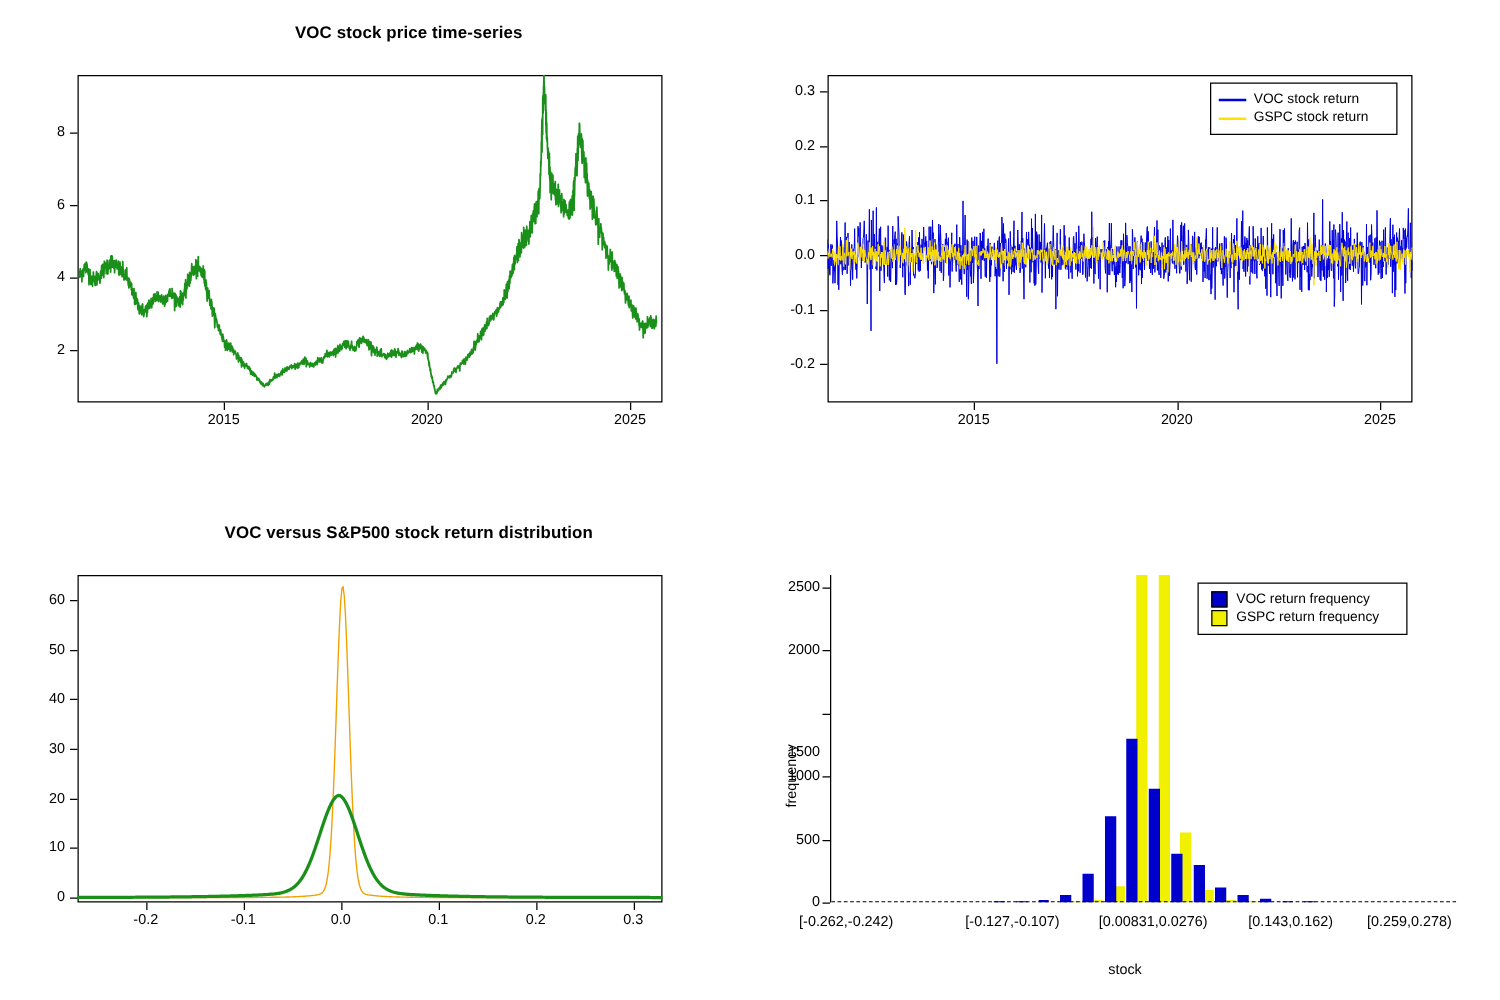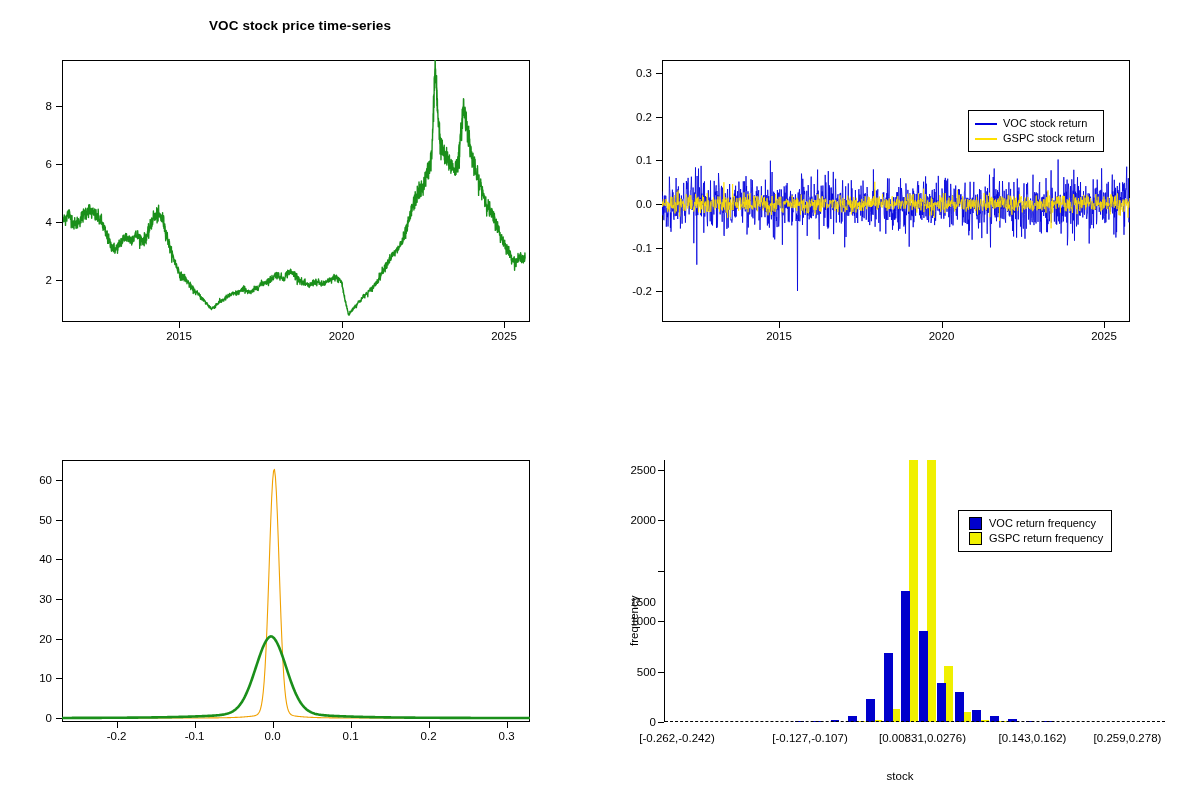--- a/index.html
+++ b/index.html
@@ -28,20 +28,21 @@
   }
   .panel-title {
     position: absolute;
     top: 18px;
     left: 0;
     width: 600px;
     text-align: center;
     font-size: 13.5px;
     font-weight: bold;
     letter-spacing: 0.1px;
+    padding-left: 27px;
   }
   .plotbox {
     position: absolute;
     border: 1px solid #000000;
     box-sizing: border-box;
   }
   .plotsvg {
     position: absolute;
     display: block;
   }
@@ -60,24 +61,23 @@
   }
   .axis-title {
     position: absolute;
     font-size: 11.5px;
     white-space: nowrap;
   }
   .legend {
     position: absolute;
     background: #ffffff;
     border: 1px solid #000000;
-    padding: 5px 8px 5px 6px;
+    padding: 5px 22px 5px 6px;
     font-size: 11px;
     line-height: 15px;
-    margin-top: 44px;
   }
   .legend-row {
     display: flex;
     align-items: center;
     white-space: nowrap;
     height: 15px;
   }
   .legend-key-line {
     display: inline-block;
     width: 22px;
@@ -166,20 +166,21 @@
       <div style="position: absolute; left: 56px; top: 204.1px; width: 6px; height: 1px; background: rgb(0, 0, 0);"></div>
       <div class="tick-y" style="left: -8px; width: 60px; top: 160.433px;">0.1</div>
       <div style="position: absolute; left: 56px; top: 160.433px; width: 6px; height: 1px; background: rgb(0, 0, 0);"></div>
       <div class="tick-y" style="left: -8px; width: 60px; top: 116.767px;">0.2</div>
       <div style="position: absolute; left: 56px; top: 116.767px; width: 6px; height: 1px; background: rgb(0, 0, 0);"></div>
       <div class="tick-y" style="left: -8px; width: 60px; top: 73.1px;">0.3</div>
       <div style="position: absolute; left: 56px; top: 73.1px; width: 6px; height: 1px; background: rgb(0, 0, 0);"></div>
     </div>
 
   <div class="panel">
+    <div class="panel-title">VOC versus S&amp;P500 stock return distribution</div>
     <div class="plotbox" style="left:62px; top:60px; width:468px; height:262px;"></div>
     <svg class="plotsvg" id="svg-density" style="left:62px; top:60px;" width="468" height="262">
         <path d="M0.00 258.03L0.94 258.03L1.87 258.03L2.81 258.03L3.74 258.03L4.68 258.03L5.62 258.03L6.55 258.03L7.49 258.03L8.42 258.03L9.36 258.03L10.30 258.03L11.23 258.03L12.17 258.03L13.10 258.03L14.04 258.03L14.98 258.03L15.91 258.03L16.85 258.03L17.78 258.03L18.72 258.03L19.66 258.03L20.59 258.03L21.53 258.03L22.46 258.03L23.40 258.03L24.34 258.03L25.27 258.03L26.21 258.03L27.14 258.03L28.08 258.03L29.02 258.03L29.95 258.03L30.89 258.03L31.82 258.03L32.76 258.03L33.70 258.03L34.63 258.03L35.57 258.03L36.50 258.03L37.44 258.03L38.38 258.03L39.31 258.03L40.25 258.03L41.18 258.03L42.12 258.03L43.06 258.03L43.99 258.03L44.93 258.03L45.86 258.03L46.80 258.03L47.74 258.03L48.67 258.03L49.61 258.03L50.54 258.03L51.48 258.03L52.42 258.03L53.35 258.03L54.29 258.03L55.22 258.03L56.16 258.03L57.10 258.03L58.03 258.03L58.97 258.03L59.90 258.03L60.84 258.03L61.78 258.03L62.71 258.03L63.65 258.03L64.58 258.03L65.52 258.03L66.46 258.03L67.39 258.03L68.33 258.03L69.26 258.03L70.20 258.03L71.14 258.03L72.07 258.03L73.01 258.03L73.94 258.03L74.88 258.03L75.82 258.03L76.75 258.03L77.69 258.03L78.62 258.03L79.56 258.03L80.50 258.03L81.43 258.03L82.37 258.03L83.30 258.03L84.24 258.03L85.18 258.03L86.11 258.03L87.05 258.03L87.98 258.03L88.92 258.03L89.86 258.03L90.79 258.03L91.73 258.03L92.66 258.03L93.60 258.03L94.54 258.03L95.47 258.03L96.41 258.03L97.34 258.03L98.28 258.03L99.22 258.03L100.15 258.03L101.09 258.03L102.02 258.03L102.96 258.02L103.90 258.02L104.83 258.02L105.77 258.02L106.70 258.02L107.64 258.02L108.58 258.02L109.51 258.02L110.45 258.02L111.38 258.02L112.32 258.02L113.26 258.02L114.19 258.02L115.13 258.02L116.06 258.02L117.00 258.02L117.94 258.02L118.87 258.01L119.81 258.01L120.74 258.01L121.68 258.01L122.62 258.01L123.55 258.01L124.49 258.01L125.42 258.01L126.36 258.00L127.30 258.00L128.23 258.00L129.17 258.00L130.10 258.00L131.04 257.99L131.98 257.99L132.91 257.99L133.85 257.99L134.78 257.98L135.72 257.98L136.66 257.98L137.59 257.97L138.53 257.97L139.46 257.97L140.40 257.96L141.34 257.96L142.27 257.95L143.21 257.95L144.14 257.94L145.08 257.94L146.02 257.93L146.95 257.92L147.89 257.92L148.82 257.91L149.76 257.90L150.70 257.89L151.63 257.89L152.57 257.88L153.50 257.87L154.44 257.86L155.38 257.84L156.31 257.83L157.25 257.82L158.18 257.81L159.12 257.79L160.06 257.78L160.99 257.76L161.93 257.74L162.86 257.72L163.80 257.70L164.74 257.68L165.67 257.66L166.61 257.64L167.54 257.61L168.48 257.59L169.42 257.56L170.35 257.53L171.29 257.49L172.22 257.46L173.16 257.42L174.10 257.38L175.03 257.34L175.97 257.30L176.90 257.25L177.84 257.20L178.78 257.15L179.71 257.09L180.65 257.03L181.58 256.96L182.52 256.89L183.46 256.82L184.39 256.74L185.33 256.66L186.26 256.57L187.20 256.48L188.14 256.38L189.07 256.27L190.01 256.15L190.94 256.01L191.88 255.85L192.82 255.64L193.75 255.36L194.69 254.94L195.62 254.31L196.56 253.30L197.50 251.72L198.43 249.25L199.37 245.49L200.30 239.94L201.24 232.03L202.18 221.18L203.11 206.89L204.05 188.87L204.98 167.15L205.92 142.24L206.86 115.17L207.79 87.49L208.73 61.16L209.66 38.32L210.60 21.03L211.54 10.94L212.47 9.37L213.41 16.81L214.34 31.85L215.28 53.05L216.22 78.46L217.15 105.92L218.09 133.39L219.02 159.16L219.96 182.02L220.90 201.31L221.83 216.82L222.77 228.77L223.70 237.60L224.64 243.87L225.58 248.16L226.51 251.01L227.45 252.85L228.38 254.02L229.32 254.76L230.26 255.24L231.19 255.56L232.13 255.78L233.06 255.96L234.00 256.10L234.94 256.23L235.87 256.34L236.81 256.44L237.74 256.54L238.68 256.63L239.62 256.72L240.55 256.80L241.49 256.87L242.42 256.94L243.36 257.01L244.30 257.07L245.23 257.13L246.17 257.18L247.10 257.23L248.04 257.28L248.98 257.33L249.91 257.37L250.85 257.41L251.78 257.45L252.72 257.48L253.66 257.52L254.59 257.55L255.53 257.58L256.46 257.60L257.40 257.63L258.34 257.65L259.27 257.68L260.21 257.70L261.14 257.72L262.08 257.74L263.02 257.75L263.95 257.77L264.89 257.79L265.82 257.80L266.76 257.82L267.70 257.83L268.63 257.84L269.57 257.85L270.50 257.86L271.44 257.87L272.38 257.88L273.31 257.89L274.25 257.90L275.18 257.91L276.12 257.92L277.06 257.92L277.99 257.93L278.93 257.94L279.86 257.94L280.80 257.95L281.74 257.95L282.67 257.96L283.61 257.96L284.54 257.96L285.48 257.97L286.42 257.97L287.35 257.98L288.29 257.98L289.22 257.98L290.16 257.99L291.10 257.99L292.03 257.99L292.97 257.99L293.90 258.00L294.84 258.00L295.78 258.00L296.71 258.00L297.65 258.00L298.58 258.00L299.52 258.01L300.46 258.01L301.39 258.01L302.33 258.01L303.26 258.01L304.20 258.01L305.14 258.01L306.07 258.01L307.01 258.02L307.94 258.02L308.88 258.02L309.82 258.02L310.75 258.02L311.69 258.02L312.62 258.02L313.56 258.02L314.50 258.02L315.43 258.02L316.37 258.02L317.30 258.02L318.24 258.02L319.18 258.02L320.11 258.02L321.05 258.02L321.98 258.02L322.92 258.03L323.86 258.03L324.79 258.03L325.73 258.03L326.66 258.03L327.60 258.03L328.54 258.03L329.47 258.03L330.41 258.03L331.34 258.03L332.28 258.03L333.22 258.03L334.15 258.03L335.09 258.03L336.02 258.03L336.96 258.03L337.90 258.03L338.83 258.03L339.77 258.03L340.70 258.03L341.64 258.03L342.58 258.03L343.51 258.03L344.45 258.03L345.38 258.03L346.32 258.03L347.26 258.03L348.19 258.03L349.13 258.03L350.06 258.03L351.00 258.03L351.94 258.03L352.87 258.03L353.81 258.03L354.74 258.03L355.68 258.03L356.62 258.03L357.55 258.03L358.49 258.03L359.42 258.03L360.36 258.03L361.30 258.03L362.23 258.03L363.17 258.03L364.10 258.03L365.04 258.03L365.98 258.03L366.91 258.03L367.85 258.03L368.78 258.03L369.72 258.03L370.66 258.03L371.59 258.03L372.53 258.03L373.46 258.03L374.40 258.03L375.34 258.03L376.27 258.03L377.21 258.03L378.14 258.03L379.08 258.03L380.02 258.03L380.95 258.03L381.89 258.03L382.82 258.03L383.76 258.03L384.70 258.03L385.63 258.03L386.57 258.03L387.50 258.03L388.44 258.03L389.38 258.03L390.31 258.03L391.25 258.03L392.18 258.03L393.12 258.03L394.06 258.03L394.99 258.03L395.93 258.03L396.86 258.03L397.80 258.03L398.74 258.03L399.67 258.03L400.61 258.03L401.54 258.03L402.48 258.03L403.42 258.03L404.35 258.03L405.29 258.03L406.22 258.03L407.16 258.03L408.10 258.03L409.03 258.03L409.97 258.03L410.90 258.03L411.84 258.03L412.78 258.03L413.71 258.03L414.65 258.03L415.58 258.03L416.52 258.03L417.46 258.03L418.39 258.03L419.33 258.03L420.26 258.03L421.20 258.03L422.14 258.03L423.07 258.03L424.01 258.03L424.94 258.03L425.88 258.03L426.82 258.03L427.75 258.03L428.69 258.03L429.62 258.03L430.56 258.03L431.50 258.03L432.43 258.03L433.37 258.03L434.30 258.03L435.24 258.03L436.18 258.03L437.11 258.03L438.05 258.03L438.98 258.03L439.92 258.03L440.86 258.03L441.79 258.03L442.73 258.03L443.66 258.03L444.60 258.03L445.54 258.03L446.47 258.03L447.41 258.03L448.34 258.03L449.28 258.03L450.22 258.03L451.15 258.03L452.09 258.03L453.02 258.03L453.96 258.03L454.90 258.03L455.83 258.03L456.77 258.03L457.70 258.03L458.64 258.03L459.58 258.03L460.51 258.03L461.45 258.03L462.38 258.03L463.32 258.03L464.26 258.03L465.19 258.03L466.13 258.03L467.06 258.03L468.00 258.03" stroke="#f0a000" stroke-width="1.1" fill="none" stroke-linejoin="round" stroke-linecap="round"></path>
         <path d="M0.00 257.94L0.94 257.94L1.87 257.94L2.81 257.94L3.74 257.94L4.68 257.94L5.62 257.93L6.55 257.93L7.49 257.93L8.42 257.93L9.36 257.93L10.30 257.92L11.23 257.92L12.17 257.92L13.10 257.92L14.04 257.91L14.98 257.91L15.91 257.91L16.85 257.91L17.78 257.90L18.72 257.90L19.66 257.90L20.59 257.90L21.53 257.89L22.46 257.89L23.40 257.89L24.34 257.88L25.27 257.88L26.21 257.88L27.14 257.88L28.08 257.87L29.02 257.87L29.95 257.87L30.89 257.86L31.82 257.86L32.76 257.86L33.70 257.85L34.63 257.85L35.57 257.84L36.50 257.84L37.44 257.84L38.38 257.83L39.31 257.83L40.25 257.82L41.18 257.82L42.12 257.82L43.06 257.81L43.99 257.81L44.93 257.80L45.86 257.80L46.80 257.79L47.74 257.79L48.67 257.78L49.61 257.78L50.54 257.77L51.48 257.77L52.42 257.76L53.35 257.76L54.29 257.75L55.22 257.74L56.16 257.74L57.10 257.73L58.03 257.73L58.97 257.72L59.90 257.71L60.84 257.71L61.78 257.70L62.71 257.69L63.65 257.69L64.58 257.68L65.52 257.67L66.46 257.66L67.39 257.66L68.33 257.65L69.26 257.64L70.20 257.63L71.14 257.62L72.07 257.62L73.01 257.61L73.94 257.60L74.88 257.59L75.82 257.58L76.75 257.57L77.69 257.56L78.62 257.55L79.56 257.54L80.50 257.53L81.43 257.52L82.37 257.51L83.30 257.50L84.24 257.49L85.18 257.48L86.11 257.47L87.05 257.45L87.98 257.44L88.92 257.43L89.86 257.42L90.79 257.41L91.73 257.39L92.66 257.38L93.60 257.37L94.54 257.35L95.47 257.34L96.41 257.32L97.34 257.31L98.28 257.29L99.22 257.28L100.15 257.26L101.09 257.25L102.02 257.23L102.96 257.21L103.90 257.20L104.83 257.18L105.77 257.16L106.70 257.14L107.64 257.13L108.58 257.11L109.51 257.09L110.45 257.07L111.38 257.05L112.32 257.03L113.26 257.01L114.19 256.99L115.13 256.96L116.06 256.94L117.00 256.92L117.94 256.90L118.87 256.87L119.81 256.85L120.74 256.83L121.68 256.80L122.62 256.77L123.55 256.75L124.49 256.72L125.42 256.70L126.36 256.67L127.30 256.64L128.23 256.61L129.17 256.58L130.10 256.55L131.04 256.52L131.98 256.49L132.91 256.46L133.85 256.42L134.78 256.39L135.72 256.36L136.66 256.32L137.59 256.29L138.53 256.25L139.46 256.21L140.40 256.17L141.34 256.13L142.27 256.09L143.21 256.05L144.14 256.01L145.08 255.97L146.02 255.92L146.95 255.87L147.89 255.82L148.82 255.77L149.76 255.72L150.70 255.66L151.63 255.60L152.57 255.54L153.50 255.47L154.44 255.39L155.38 255.31L156.31 255.22L157.25 255.13L158.18 255.02L159.12 254.90L160.06 254.77L160.99 254.62L161.93 254.45L162.86 254.27L163.80 254.05L164.74 253.81L165.67 253.54L166.61 253.24L167.54 252.89L168.48 252.50L169.42 252.06L170.35 251.57L171.29 251.01L172.22 250.38L173.16 249.68L174.10 248.91L175.03 248.04L175.97 247.08L176.90 246.02L177.84 244.86L178.78 243.59L179.71 242.20L180.65 240.69L181.58 239.06L182.52 237.30L183.46 235.42L184.39 233.42L185.33 231.28L186.26 229.03L187.20 226.67L188.14 224.20L189.07 221.62L190.01 218.97L190.94 216.23L191.88 213.44L192.82 210.61L193.75 207.75L194.69 204.89L195.62 202.04L196.56 199.24L197.50 196.50L198.43 193.84L199.37 191.29L200.30 188.87L201.24 186.61L202.18 184.53L203.11 182.64L204.05 180.97L204.98 179.53L205.92 178.33L206.86 177.40L207.79 176.73L208.73 176.33L209.66 176.43L210.60 176.92L211.54 177.68L212.47 178.70L213.41 179.98L214.34 181.50L215.28 183.25L216.22 185.20L217.15 187.35L218.09 189.66L219.02 192.13L219.96 194.71L220.90 197.40L221.83 200.17L222.77 202.99L223.70 205.84L224.64 208.71L225.58 211.56L226.51 214.38L227.45 217.15L228.38 219.86L229.32 222.49L230.26 225.03L231.19 227.47L232.13 229.80L233.06 232.01L234.00 234.10L234.94 236.06L235.87 237.90L236.81 239.62L237.74 241.21L238.68 242.68L239.62 244.03L240.55 245.26L241.49 246.39L242.42 247.41L243.36 248.34L244.30 249.17L245.23 249.93L246.17 250.60L247.10 251.20L248.04 251.74L248.98 252.21L249.91 252.64L250.85 253.01L251.78 253.34L252.72 253.64L253.66 253.90L254.59 254.13L255.53 254.33L256.46 254.51L257.40 254.67L258.34 254.81L259.27 254.94L260.21 255.06L261.14 255.16L262.08 255.25L263.02 255.34L263.95 255.42L264.89 255.49L265.82 255.56L266.76 255.62L267.70 255.68L268.63 255.74L269.57 255.79L270.50 255.84L271.44 255.89L272.38 255.94L273.31 255.98L274.25 256.02L275.18 256.07L276.12 256.11L277.06 256.15L277.99 256.19L278.93 256.22L279.86 256.26L280.80 256.30L281.74 256.33L282.67 256.37L283.61 256.40L284.54 256.43L285.48 256.47L286.42 256.50L287.35 256.53L288.29 256.56L289.22 256.59L290.16 256.62L291.10 256.65L292.03 256.68L292.97 256.70L293.90 256.73L294.84 256.76L295.78 256.78L296.71 256.81L297.65 256.83L298.58 256.86L299.52 256.88L300.46 256.90L301.39 256.93L302.33 256.95L303.26 256.97L304.20 256.99L305.14 257.01L306.07 257.04L307.01 257.06L307.94 257.08L308.88 257.09L309.82 257.11L310.75 257.13L311.69 257.15L312.62 257.17L313.56 257.19L314.50 257.20L315.43 257.22L316.37 257.24L317.30 257.25L318.24 257.27L319.18 257.28L320.11 257.30L321.05 257.31L321.98 257.33L322.92 257.34L323.86 257.36L324.79 257.37L325.73 257.38L326.66 257.40L327.60 257.41L328.54 257.42L329.47 257.43L330.41 257.45L331.34 257.46L332.28 257.47L333.22 257.48L334.15 257.49L335.09 257.50L336.02 257.51L336.96 257.52L337.90 257.53L338.83 257.54L339.77 257.55L340.70 257.56L341.64 257.57L342.58 257.58L343.51 257.59L344.45 257.60L345.38 257.61L346.32 257.62L347.26 257.63L348.19 257.63L349.13 257.64L350.06 257.65L351.00 257.66L351.94 257.67L352.87 257.67L353.81 257.68L354.74 257.69L355.68 257.69L356.62 257.70L357.55 257.71L358.49 257.71L359.42 257.72L360.36 257.73L361.30 257.73L362.23 257.74L363.17 257.75L364.10 257.75L365.04 257.76L365.98 257.76L366.91 257.77L367.85 257.77L368.78 257.78L369.72 257.78L370.66 257.79L371.59 257.79L372.53 257.80L373.46 257.80L374.40 257.81L375.34 257.81L376.27 257.82L377.21 257.82L378.14 257.83L379.08 257.83L380.02 257.83L380.95 257.84L381.89 257.84L382.82 257.85L383.76 257.85L384.70 257.85L385.63 257.86L386.57 257.86L387.50 257.86L388.44 257.87L389.38 257.87L390.31 257.87L391.25 257.88L392.18 257.88L393.12 257.88L394.06 257.89L394.99 257.89L395.93 257.89L396.86 257.89L397.80 257.90L398.74 257.90L399.67 257.90L400.61 257.90L401.54 257.91L402.48 257.91L403.42 257.91L404.35 257.91L405.29 257.92L406.22 257.92L407.16 257.92L408.10 257.92L409.03 257.93L409.97 257.93L410.90 257.93L411.84 257.93L412.78 257.93L413.71 257.94L414.65 257.94L415.58 257.94L416.52 257.94L417.46 257.94L418.39 257.95L419.33 257.95L420.26 257.95L421.20 257.95L422.14 257.95L423.07 257.95L424.01 257.96L424.94 257.96L425.88 257.96L426.82 257.96L427.75 257.96L428.69 257.96L429.62 257.96L430.56 257.97L431.50 257.97L432.43 257.97L433.37 257.97L434.30 257.97L435.24 257.97L436.18 257.97L437.11 257.97L438.05 257.98L438.98 257.98L439.92 257.98L440.86 257.98L441.79 257.98L442.73 257.98L443.66 257.98L444.60 257.98L445.54 257.98L446.47 257.98L447.41 257.99L448.34 257.99L449.28 257.99L450.22 257.99L451.15 257.99L452.09 257.99L453.02 257.99L453.96 257.99L454.90 257.99L455.83 257.99L456.77 257.99L457.70 257.99L458.64 258.00L459.58 258.00L460.51 258.00L461.45 258.00L462.38 258.00L463.32 258.00L464.26 258.00L465.19 258.00L466.13 258.00L467.06 258.00L468.00 258.00" stroke="#1a8f1a" stroke-width="2.6" fill="none" stroke-linejoin="round" stroke-linecap="round"></path>
       </svg>
 
 
   <div class="tick-x" style="left: 116.6px; top: 330px;">-0.2</div>
       <div style="position: absolute; left: 116.6px; top: 322px; width: 1px; height: 6px; background: rgb(0, 0, 0);"></div>
       <div class="tick-x" style="left: 194.6px; top: 330px;">-0.1</div>

